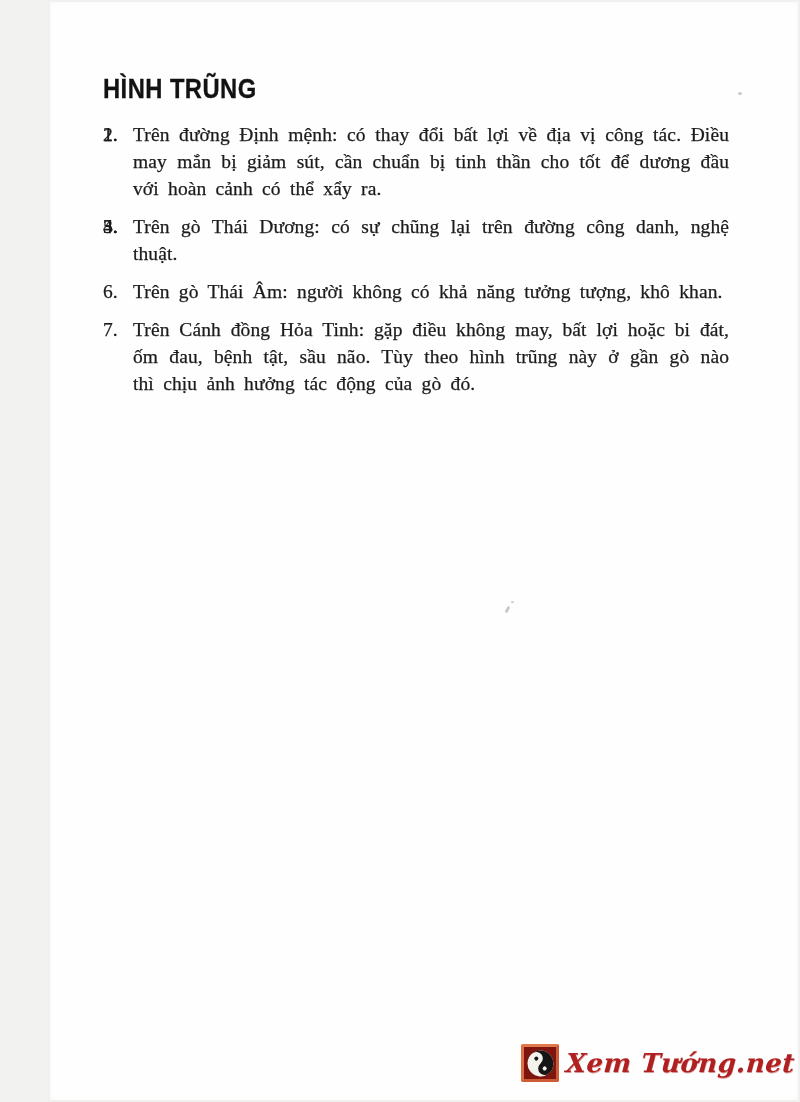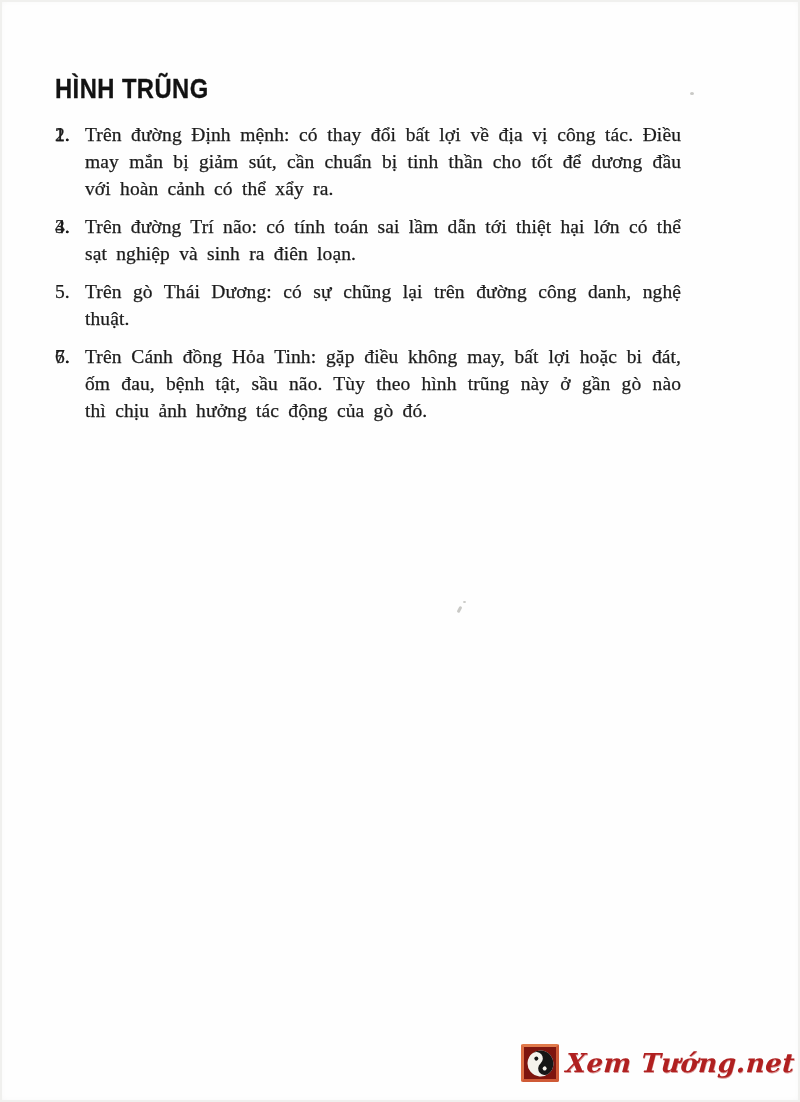--- a/index.html
+++ b/index.html
@@ -10,20 +10,21 @@
     background: #f2f2f0;
     overflow: hidden;
   }
   .page {
     position: absolute;
     inset: 0;
     background: #fefefe;
     box-shadow: inset 0 0 0 2px #f0f0ee, inset 0 0 6px rgba(0,0,0,0.05);
     font-family: "Liberation Serif", "DejaVu Serif", serif;
     color: #1b1b1b;
+    margin-left: 48px;
   }
   .content {
     position: absolute;
     left: 55px;
     top: 74px;
     width: 626px;
   }
   .doc-title {
     margin: 0 0 16px 0;
     font-family: "Liberation Sans", "DejaVu Sans", sans-serif;
@@ -127,28 +128,28 @@
     </div>
     <div class="body-text item">
       <span class="item-num">2.</span>
       <span>Trên đường Định mệnh: có thay đổi bất lợi về địa vị công tác. Điều may mắn bị giảm sút, cần chuẩn bị tinh thần cho tốt để dương đầu với hoàn cảnh có thể xẩy ra.</span>
     </div>
     <div class="body-text item">
       <span class="item-num">3.</span>
     </div>
     <div class="body-text item">
       <span class="item-num">4.</span>
-      <span>Trên đường Trí não: có tính toán sai lầm dẫn tới thiệt hại lớn có thể sạt nghiệp và sinh ra điên loạn.</span>
     </div>
     <div class="body-text item">
       <span class="item-num">5.</span>
       <span>Trên gò Thái Dương: có sự chũng lại trên đường công danh, nghệ thuật.</span>
     </div>
     <div class="body-text item">
       <span class="item-num">6.</span>
+      <span>Trên gò Thái Âm: người không có khả năng tưởng tượng, khô khan.</span>
     </div>
     <div class="body-text item">
       <span class="item-num">7.</span>
       <span>Trên Cánh đồng Hỏa Tinh: gặp điều không may, bất lợi hoặc bi đát, ốm đau, bệnh tật, sầu não. Tùy theo hình trũng này ở gần gò nào thì chịu ảnh hưởng tác động của gò đó.</span>
     </div>
   </div>
 
   <div class="artifact artifact-1"></div>
   <div class="artifact artifact-2"></div>
   <div class="artifact artifact-3"></div>

